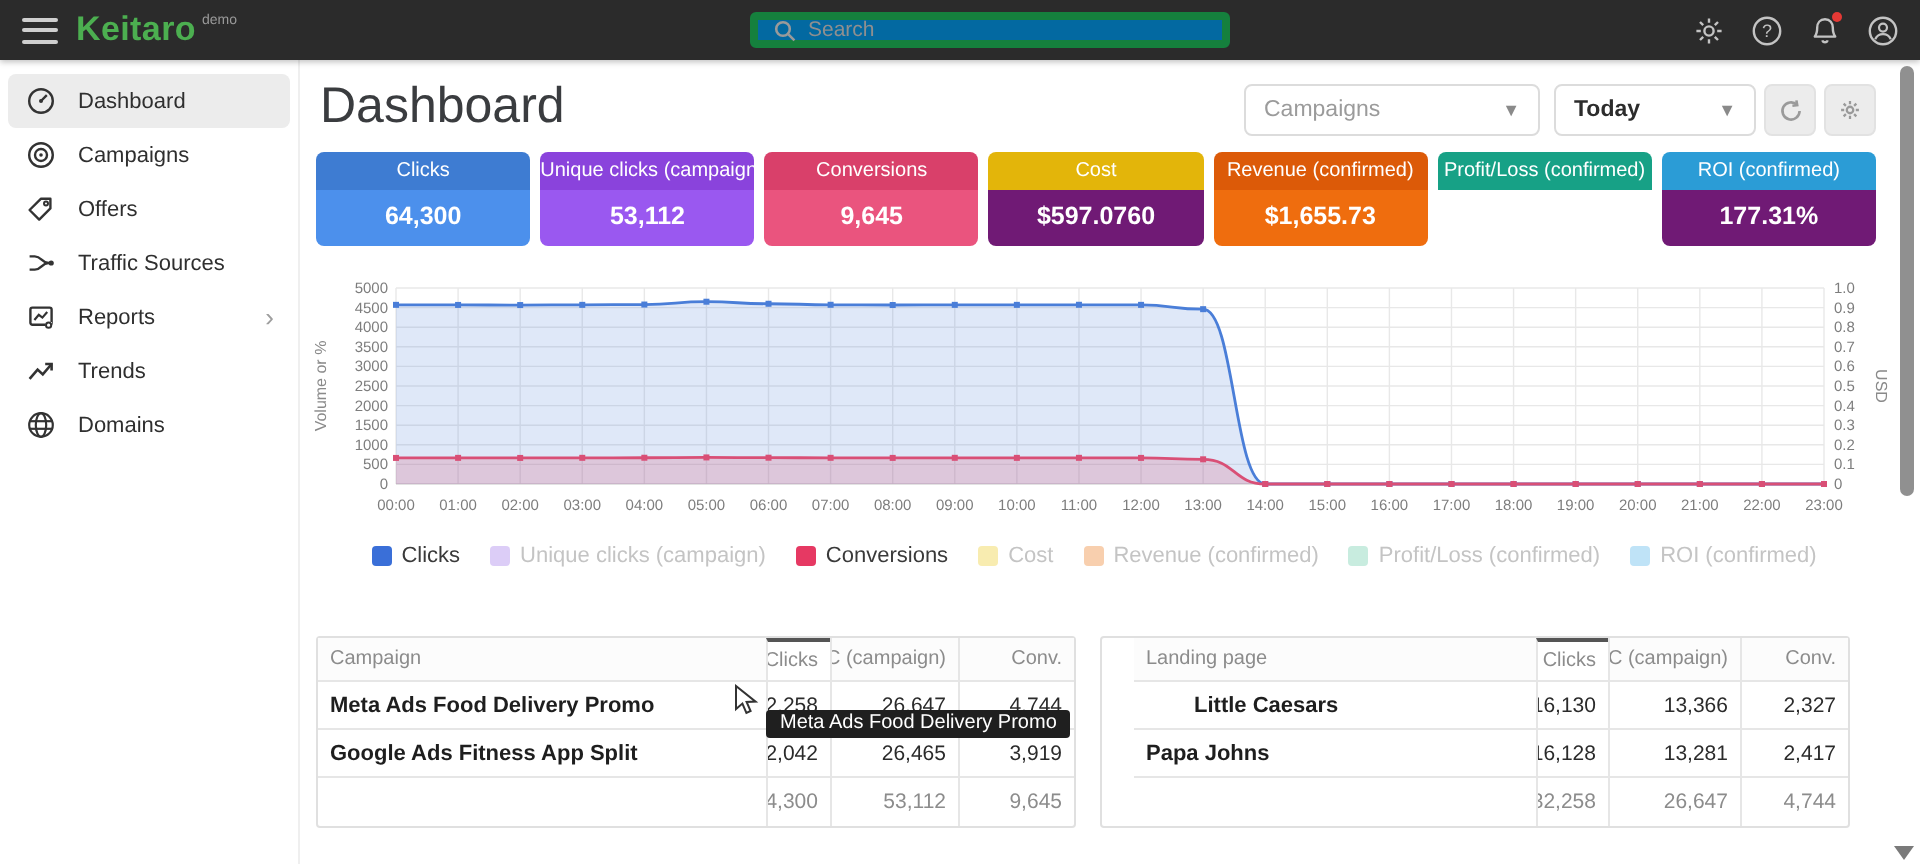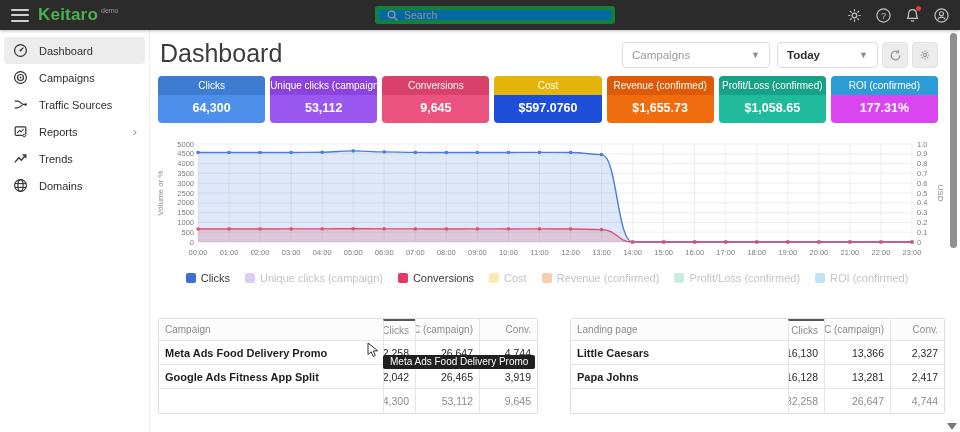--- a/index.html
+++ b/index.html
@@ -61,21 +61,21 @@
     gap:15px; align-items:center; }
   .lg-item { display:flex; align-items:center; gap:5px; cursor:pointer; }
   .lg-sw { width:10px; height:10px; border-radius:2px; }
   .lg-label { font-size:11px; }
   .lg-item.on .lg-label { color:#3a3a3a; }
   .lg-item.off .lg-label { color:#c4c4c4; }
 
   
   .table-card { position:absolute; top:288px; border:1px solid #e0e0e0; border-radius:2px; background:#fff; }
   .t-left  { left:8px;  width:380px; }
-  .t-right { left:420px; width:375px; }
+  .t-right { left:400px; width:375px;padding-left:16px; }
   .t-row { display:flex; border-bottom:1px solid #e6e6e6; }
   .t-row:last-child { border-bottom:none; }
   .t-cell { padding:0 6px; display:flex; align-items:center; overflow:hidden; white-space:nowrap; }
   .t-num { justify-content:flex-end; border-left:1px solid #e6e6e6; }
   .t-head { height:22px; background:#fcfcfc; }
   .t-head .t-cell { font-size:10px; color:#8c8c8c; }
   .t-head .sorted { border-top:2px solid #555; background:#fff; }
   .t-body { height:24px; }
   .t-body .t-name { font-size:11px; color:#1e1e1e; font-weight:bold; cursor:pointer; }
   .t-body .t-num { font-size:10.5px; color:#2b2b2b; }
@@ -159,20 +159,29 @@
             <circle cx="7.5" cy="7.5" r="5.9" fill="none" stroke="#333" stroke-width="1.2"></circle>
             <circle cx="7.5" cy="7.5" r="3" fill="none" stroke="#333" stroke-width="1.2"></circle>
             <circle cx="7.5" cy="7.5" r="0.9" fill="#333"></circle>
           </svg>
         </span>
         <span class="s-label">Campaigns</span>
       </div>
       <div class="side-item">
         <span class="s-icon">
           <svg width="15" height="15" viewBox="0 0 15 15">
+            <path d="M7.4 2.4h4.8v4.8l-5.6 5.6-4.8-4.8z" fill="none" stroke="#333" stroke-width="1.2" stroke-linejoin="round"></path>
+            <circle cx="10" cy="4.8" r="1" fill="none" stroke="#333" stroke-width="1"></circle>
+          </svg>
+        </span>
+        <span class="s-label">Offers</span>
+      </div>
+      <div class="side-item">
+        <span class="s-icon">
+          <svg width="15" height="15" viewBox="0 0 15 15">
             <g fill="none" stroke="#333" stroke-width="1.2">
               <path d="M1.8 4.2h2.6c3.4 0 3.4 3.3 6.8 3.3h1"></path>
               <path d="M1.8 10.8h2.6c3.4 0 3.4-3.3 6.8-3.3"></path>
             </g>
             <circle cx="12.6" cy="7.5" r="1.3" fill="#333"></circle>
           </svg>
         </span>
         <span class="s-label">Traffic Sources</span>
       </div>
       <div class="side-item">
@@ -245,33 +254,32 @@
         <div class="card">
           <div class="c-head" style="background:#8A43DC">Unique clicks (campaign)</div>
           <div class="c-val" style="background:#9A58F0">53,112</div>
         </div>
         <div class="card">
           <div class="c-head" style="background:#D9406A">Conversions</div>
           <div class="c-val" style="background:#EA547E">9,645</div>
         </div>
         <div class="card">
           <div class="c-head" style="background:#E3B50A">Cost</div>
-          <div class="c-val" style="background:#1d4ed8">$597.0760</div>
+          <div class="c-val" style="background:#701a75">$597.0760</div>
         </div>
         <div class="card">
           <div class="c-head" style="background:#DC5A08">Revenue (confirmed)</div>
           <div class="c-val" style="background:#EF6D0E">$1,655.73</div>
         </div>
         <div class="card">
           <div class="c-head" style="background:#17A186">Profit/Loss (confirmed)</div>
-          <div class="c-val" style="background:#20BA9C">$1,058.65</div>
         </div>
         <div class="card">
           <div class="c-head" style="background:#2B9CD6">ROI (confirmed)</div>
-          <div class="c-val" style="background:#d946ef">177.31%</div>
+          <div class="c-val" style="background:#701a75">177.31%</div>
         </div>
       </div>
 
     <svg class="chart-wrap" viewBox="0 0 794 132">
         <line x1="48" x2="48" y1="8" y2="106" stroke="#e8e8e8" stroke-width="0.7"></line>
         <line x1="79.04347826086956" x2="79.04347826086956" y1="8" y2="106" stroke="#e8e8e8" stroke-width="0.7"></line>
         <line x1="110.08695652173913" x2="110.08695652173913" y1="8" y2="106" stroke="#e8e8e8" stroke-width="0.7"></line>
         <line x1="141.1304347826087" x2="141.1304347826087" y1="8" y2="106" stroke="#e8e8e8" stroke-width="0.7"></line>
         <line x1="172.17391304347825" x2="172.17391304347825" y1="8" y2="106" stroke="#e8e8e8" stroke-width="0.7"></line>
         <line x1="203.2173913043478" x2="203.2173913043478" y1="8" y2="106" stroke="#e8e8e8" stroke-width="0.7"></line>
@@ -463,21 +471,21 @@
         </div>
       </div>
     <div class="table-card t-right">
         <div class="t-row t-head">
           <div class="t-cell t-name" style="flex: 1 1 auto;">Landing page</div>
           <div class="t-cell t-num sorted" style="flex: 0 0 36px; width: 36px;">Clicks</div>
           <div class="t-cell t-num" style="flex: 0 0 66px; width: 66px;">UC (campaign)</div>
           <div class="t-cell t-num" style="flex: 0 0 54px; width: 54px;">Conv.</div>
         </div>
         <div class="t-row t-body">
-          <div class="t-cell t-name" style="flex: 1 1 auto;">Little Caesars</div>
+          <div class="t-cell t-name" style="flex: 1 1 auto; margin-left: 24px;">Little Caesars</div>
           <div class="t-cell t-num" style="flex: 0 0 36px; width: 36px;">16,130</div>
           <div class="t-cell t-num" style="flex: 0 0 66px; width: 66px;">13,366</div>
           <div class="t-cell t-num" style="flex: 0 0 54px; width: 54px;">2,327</div>
         </div>
         <div class="t-row t-body">
           <div class="t-cell t-name" style="flex: 1 1 auto;">Papa Johns</div>
           <div class="t-cell t-num" style="flex: 0 0 36px; width: 36px; text-align: center;">16,128</div>
           <div class="t-cell t-num" style="flex: 0 0 66px; width: 66px;">13,281</div>
           <div class="t-cell t-num" style="flex: 0 0 54px; width: 54px;">2,417</div>
         </div>

